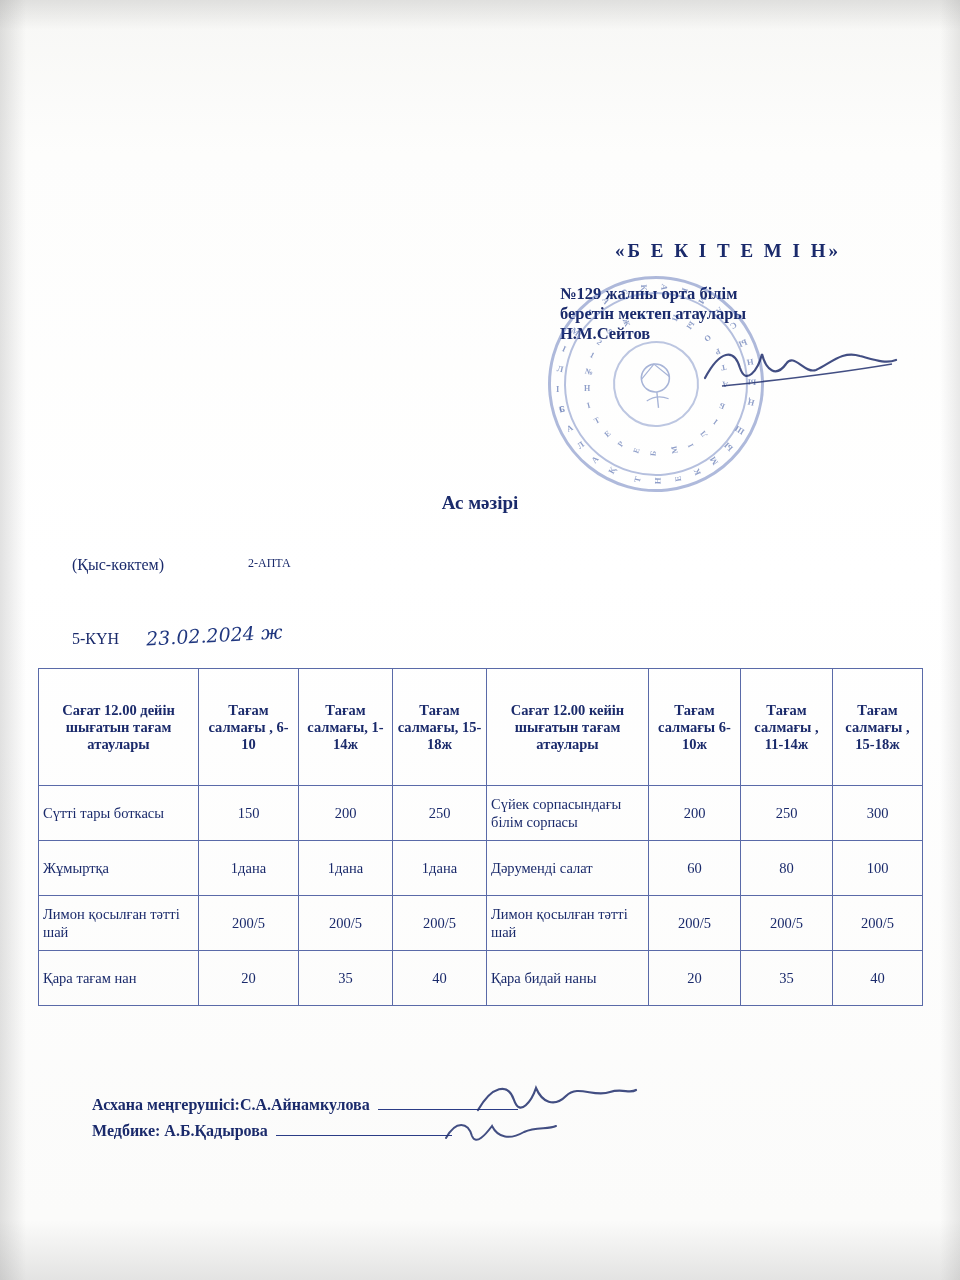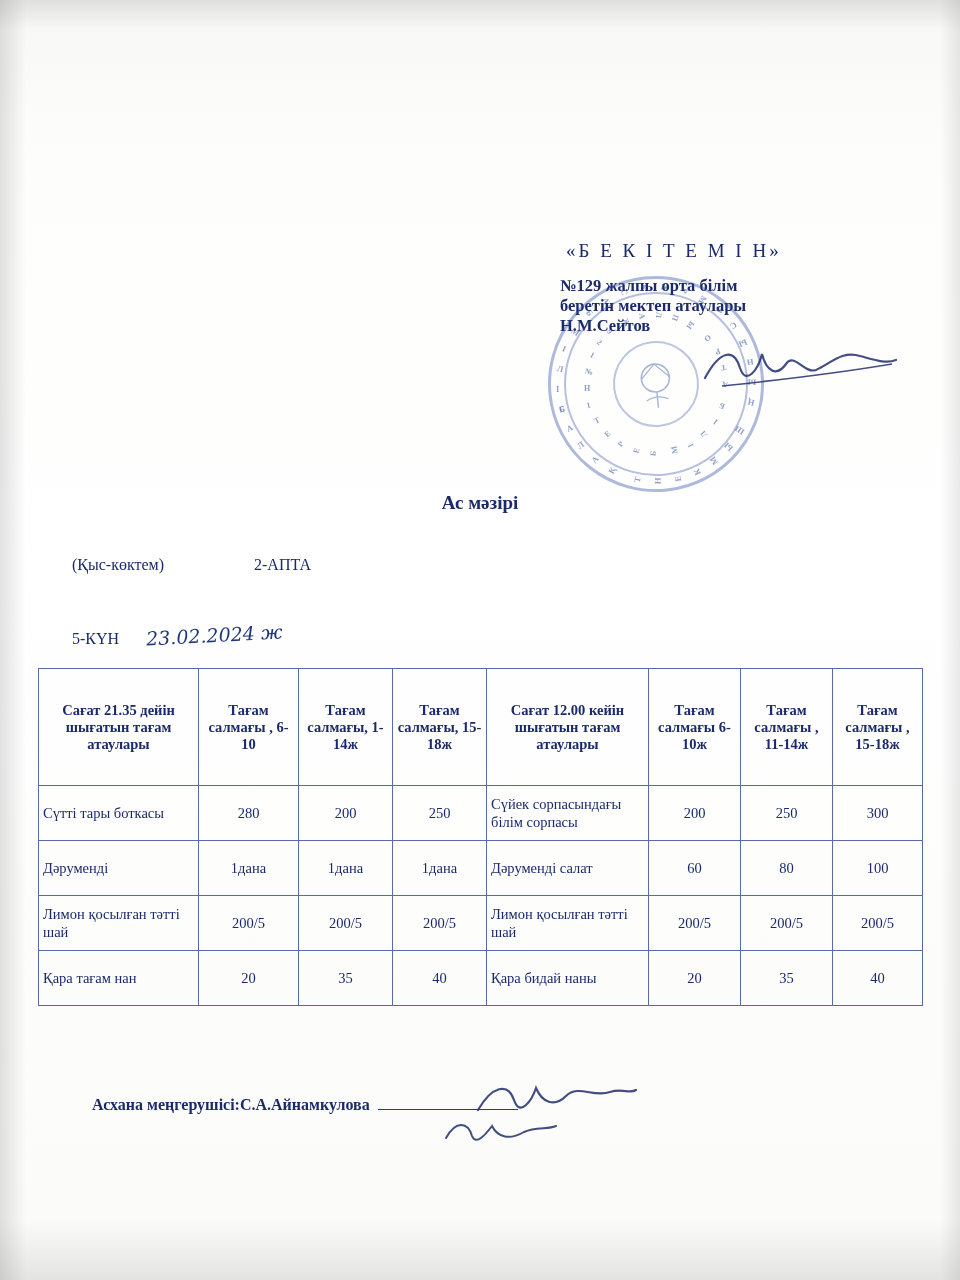--- a/index.html
+++ b/index.html
@@ -41,25 +41,26 @@
 
   
   .approve {
     position: absolute;
     left: 560px;
     top: 240px;
     width: 330px;
     text-align: left;
   }
   .approve-title {
-    font-weight: normal;
+    font-weight: bold;
     font-size: 19px;
     letter-spacing: 3px;
-    margin-bottom: 14px;
+    margin-bottom: 22px;
     padding-left: 6px;
+    text-align: center;
   }
   .approve-line {
     font-weight: bold;
     font-size: 16.5px;
     line-height: 20px;
   }
 
   
   .stamp {
     position: absolute;
@@ -124,22 +125,22 @@
     font-weight: bold;
     font-size: 19px;
   }
   .season {
     position: absolute;
     left: 72px; top: 556px;
     font-size: 16px;
   }
   .week {
     position: absolute;
-    left: 254px; top: 556px;
-    font-size: 16px;
+    left: 248px; top: 556px;
+    font-size: 12px;
   }
   .dayline {
     position: absolute;
     left: 72px; top: 630px;
     font-size: 16px;
   }
   .handdate {
     position: absolute;
     left: 146px; top: 624px;
     font-size: 19px;
@@ -309,43 +310,43 @@
         <col class="c2">
         <col class="c3">
         <col class="c4">
       <col class="c5">
         <col class="c6">
         <col class="c7">
         <col class="c8">
     </colgroup>
     <thead>
       <tr>
-        <th>Сағат 21.35 дейін шығатын тағам атаулары</th>
+        <th>Сағат 12.00 дейін шығатын тағам атаулары</th>
         <th>Тағам салмағы , 6-10</th>
         <th>Тағам салмағы, 1-14ж</th>
         <th>Тағам салмағы, 15-18ж</th>
         <th>Сағат 12.00 кейін шығатын тағам атаулары</th>
         <th>Тағам салмағы 6-10ж</th>
         <th>Тағам салмағы , 11-14ж</th>
         <th>Тағам салмағы , 15-18ж</th>
       </tr>
     </thead>
     <tbody>
       <tr>
         <td class="dish">Сүтті тары боткасы</td>
-        <td class="amt">280</td>
+        <td class="amt">150</td>
         <td class="amt">200</td>
         <td class="amt">250</td>
         <td class="dish">Сүйек сорпасындағы білім сорпасы</td>
         <td class="amt">200</td>
         <td class="amt">250</td>
         <td class="amt">300</td>
       </tr>
       <tr>
-        <td class="dish">Дәруменді</td>
+        <td class="dish">Жұмыртқа</td>
         <td class="amt">1дана</td>
         <td class="amt">1дана</td>
         <td class="amt">1дана</td>
         <td class="dish">Дәруменді салат</td>
         <td class="amt">60</td>
         <td class="amt">80</td>
         <td class="amt">100</td>
       </tr>
       <tr>
         <td class="dish">Лимон қосылған тәтті шай</td>
@@ -367,20 +368,23 @@
         <td class="amt">35</td>
         <td class="amt">40</td>
       </tr>
     </tbody>
   </table>
 
   <div class="footer">
     <div>
       <span>Асхана меңгерушісі:С.А.Айнамкулова</span><span class="rule"></span>
     </div>
+    <div>
+      <span>Медбике: А.Б.Қадырова</span><span class="rule long"></span>
+    </div>
   </div>
 
   <svg class="sig" style="left:470px; top:1072px; width:170px; height:48px;" viewBox="0 0 170 48">
     <path d="M8 38 C22 14, 38 10, 44 28 C50 46, 62 28, 66 16 C72 30, 84 36, 96 24 C108 12, 124 26, 140 20 C152 16, 160 22, 166 18" fill="none" stroke="#22306e" stroke-width="2.2" stroke-linecap="round"></path>
   </svg>
   <svg class="sig" style="left:440px; top:1112px; width:120px; height:36px;" viewBox="0 0 120 36">
     <path d="M6 26 C16 8, 28 10, 32 24 C36 34, 46 22, 52 14 C58 26, 70 28, 84 20 C96 14, 108 18, 116 14" fill="none" stroke="#22306e" stroke-width="2" stroke-linecap="round"></path>
   </svg>
 </div>
 

